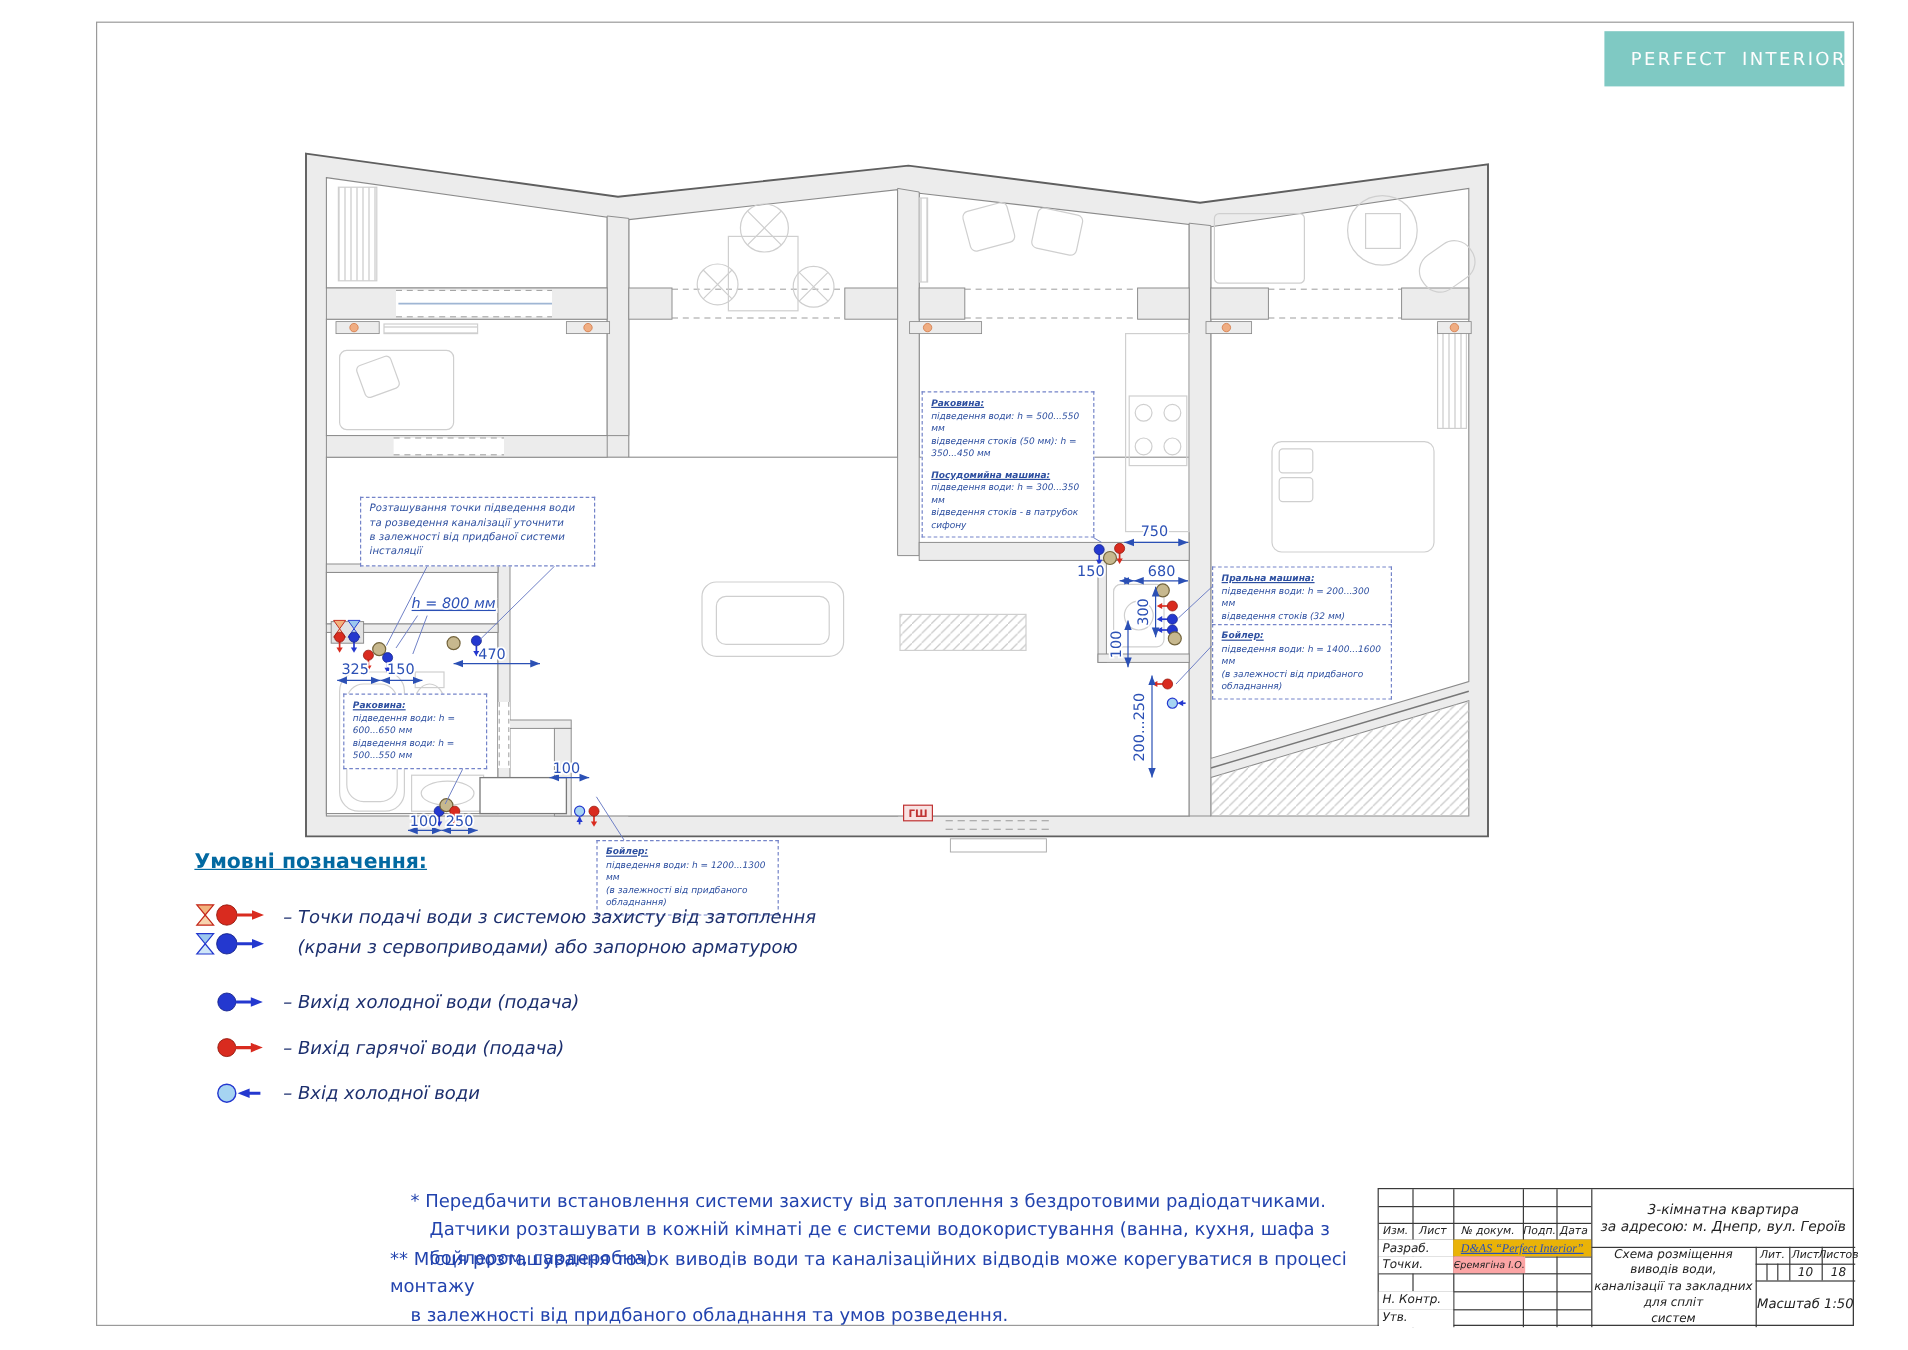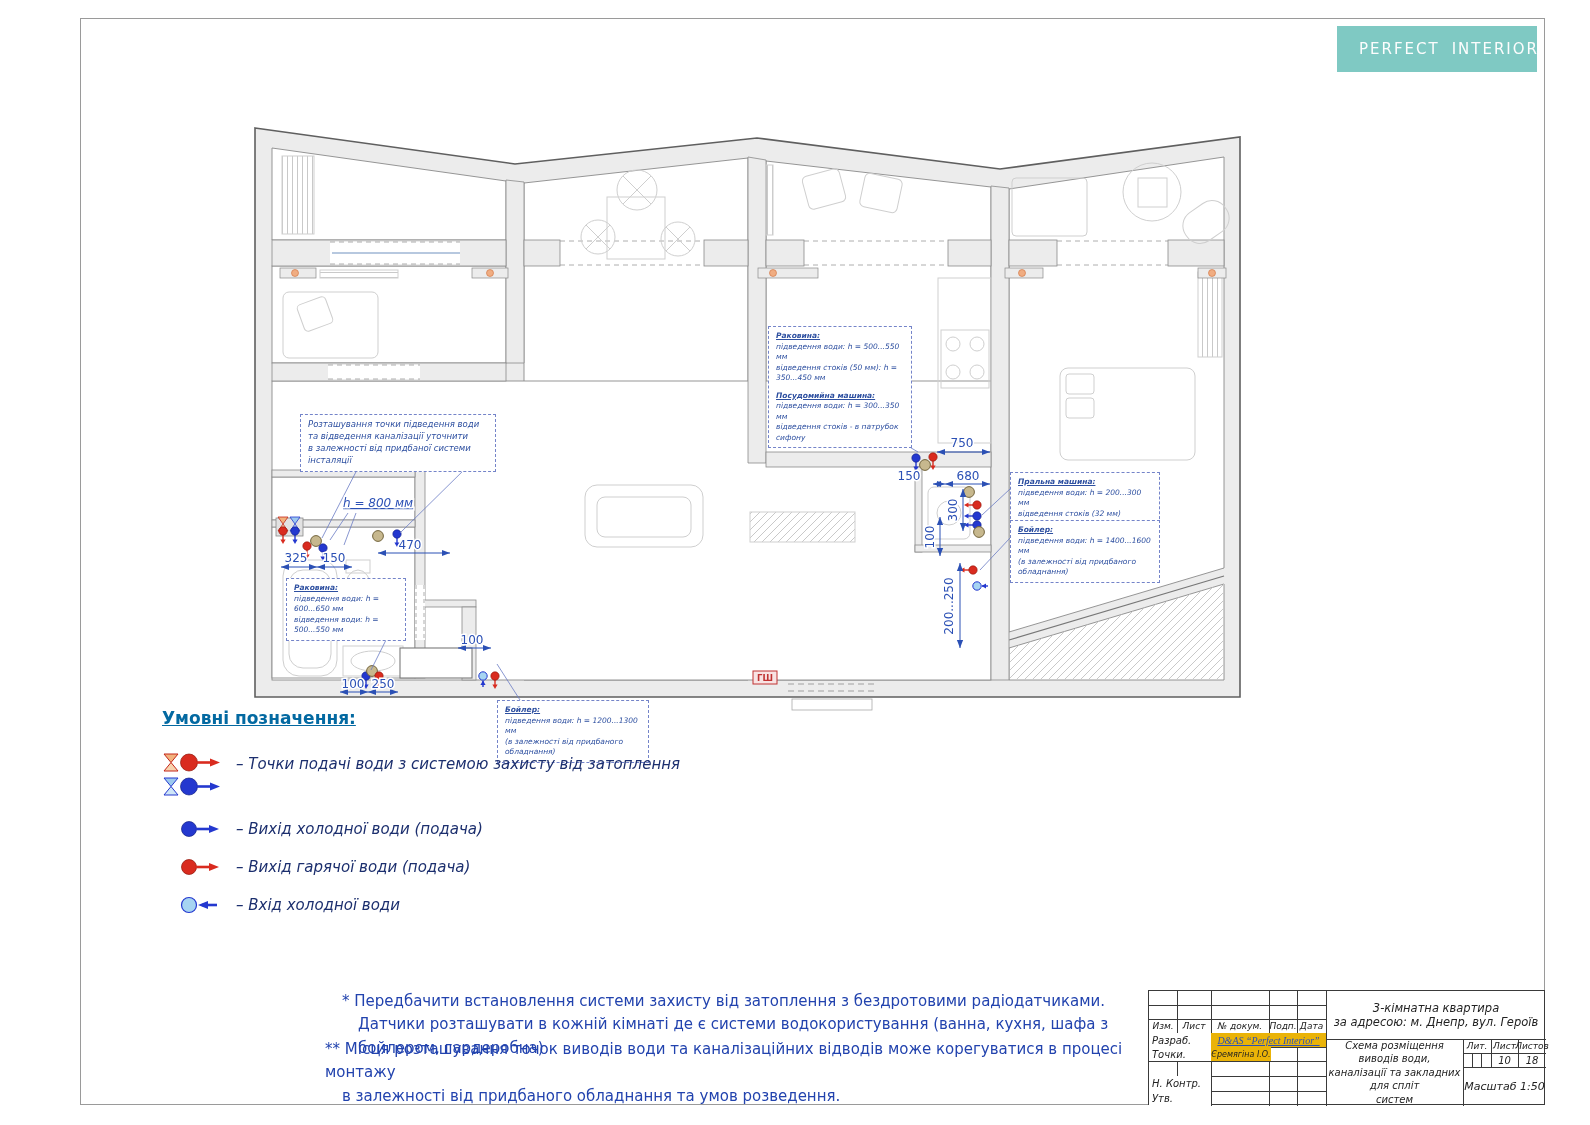--- a/index.html
+++ b/index.html
@@ -266,21 +266,21 @@
     <text x="410" y="549" text-anchor="middle">470</text>
     <text x="353" y="688" text-anchor="middle">100</text>
     <text x="383" y="688" text-anchor="middle">250</text>
     <text x="472" y="644" text-anchor="middle">100</text>
     <text x="343" y="507" font-size="12" font-style="italic" text-decoration="underline">h = 800 мм</text>
   </g>
 </svg>
 
 <div class="abs callout fs85" style="left:300px;top:414px;width:196px">
   <div>Розташування точки підведення води</div>
-  <div>та відведення каналізації уточнити</div>
+  <div>та розведення каналізації уточнити</div>
   <div>в залежності від придбаної системи інсталяції</div>
 </div>
 
 <div class="abs callout fs75" style="left:768px;top:326px;width:144px">
   <div class="t">Раковина:</div>
   <div>підведення води: h = 500...550 мм</div>
   <div>відведення стоків (50 мм): h = 350...450 мм</div>
   <div style="height:7px"></div>
   <div class="t">Посудомийна машина:</div>
   <div>підведення води: h = 300...350 мм</div>
@@ -322,20 +322,21 @@
       <line x1="35" y1="10.5" x2="50" y2="10.5" stroke="#d92b1f" stroke-width="2.6"></line>
       <polygon points="48,6.5 58,10.5 48,14.5" fill="#d92b1f"></polygon>
       <path d="M2,26 L16,26 L9,34.5 Z" fill="#9cc8ee" stroke="#2438cf"></path>
       <path d="M2,43 L16,43 L9,34.5 Z" fill="#cfe6f8" stroke="#2438cf"></path>
       <circle cx="27" cy="34.5" r="8.5" fill="#2438cf" stroke="#101e85" stroke-width="0.7"></circle>
       <line x1="35" y1="34.5" x2="50" y2="34.5" stroke="#2438cf" stroke-width="2.6"></line>
       <polygon points="48,30.5 58,34.5 48,38.5" fill="#2438cf"></polygon>
     </svg>
     <div class="legend-item" style="margin-left:12px;line-height:1.65">
       <div>– Точки подачі води з системою захисту від затоплення</div>
+      <div style="padding-left:12px">(крани з сервоприводами) або запорною арматурою</div>
     </div>
   </div>
 
   <div style="display:flex;margin-top:24px;align-items:center">
     <svg width="62" height="18" viewBox="0 0 62 18">
       <circle cx="27" cy="9" r="7.5" fill="#2438cf" stroke="#101e85" stroke-width="0.7"></circle>
       <line x1="34" y1="9" x2="49" y2="9" stroke="#2438cf" stroke-width="2.6"></line>
       <polygon points="47,5 57,9 47,13" fill="#2438cf"></polygon>
     </svg>
     <div class="legend-item" style="margin-left:12px">– Вихід холодної води (подача)</div>
@@ -396,21 +397,21 @@
 
   <div class="cell" style="left:0;top:28px;width:28px;height:14px;font-size:9px">Изм.</div>
   <div class="cell" style="left:28px;top:28px;width:34px;height:14px;font-size:9px">Лист</div>
   <div class="cell" style="left:62px;top:28px;width:58px;height:14px;font-size:9px">№ докум.</div>
   <div class="cell" style="left:120px;top:28px;width:28px;height:14px;font-size:9px">Подп.</div>
   <div class="cell" style="left:148px;top:28px;width:29px;height:14px;font-size:9px">Дата</div>
 
   <div class="cell" style="left:0;top:42px;width:62px;height:14px;font-size:10px;justify-content:flex-start;padding-left:3px;background:#fff">Разраб.</div>
   <div class="cell tb-blue" style="left:62px;top:42px;width:115px;height:14px;font-size:10px;background:#eab308">D&amp;AS “Perfect Interior”</div>
   <div class="cell" style="left:0;top:56px;width:62px;height:14px;font-size:10px;justify-content:flex-start;padding-left:3px;background:#fff">Точки.</div>
-  <div class="cell" style="left:62px;top:56px;width:60px;height:14px;font-size:8px;background:#eab308">Єремягіна І.О.</div>
+  <div class="cell" style="left:62px;top:56px;width:60px;height:14px;font-size:8px;background:#fca5a5">Єремягіна І.О.</div>
   <div class="cell" style="left:0;top:85px;width:62px;height:15px;font-size:10px;justify-content:flex-start;padding-left:3px;background:#fff">Н. Контр.</div>
   <div class="cell" style="left:0;top:100px;width:62px;height:15px;font-size:10px;justify-content:flex-start;padding-left:3px;background:#fff">Утв.</div>
 
   <div class="cell" style="left:177px;top:0;width:220px;height:48px;flex-direction:column;font-size:11.5px">
     <div>3-кімнатна квартира</div>
     <div>за адресою: м. Днепр, вул. Героїв</div>
   </div>
 
   <div class="cell" style="left:177px;top:48px;width:137px;height:67px;flex-direction:column;font-size:10px;line-height:1.35">
     <div>Схема розміщення виводів води,</div>

